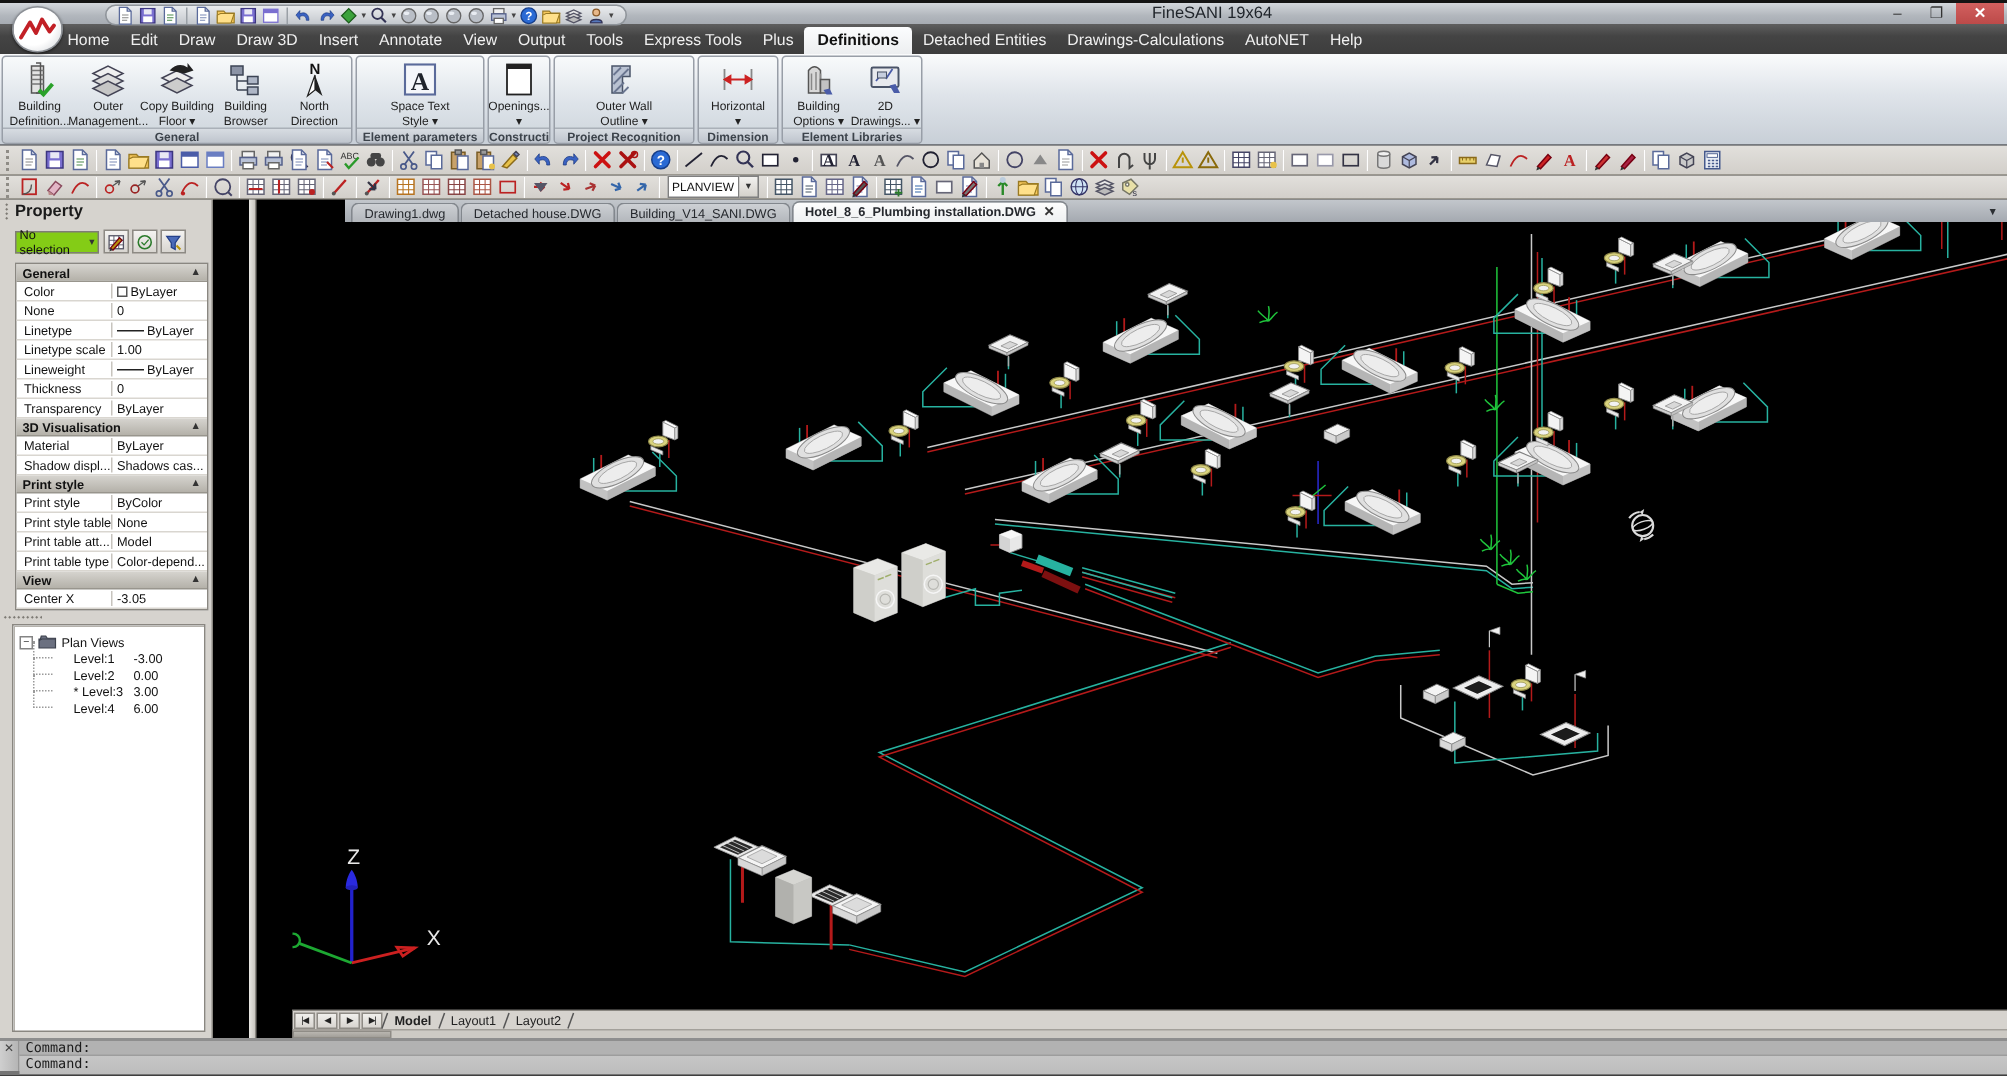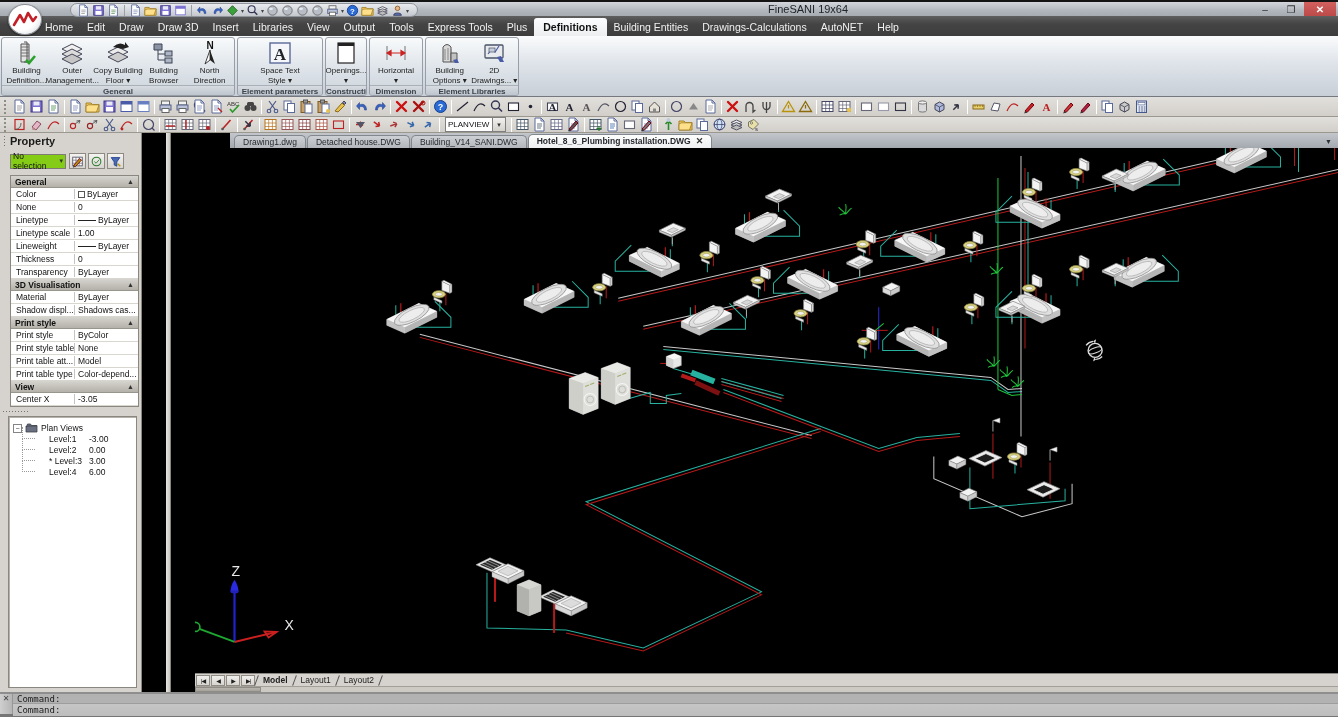--- a/index.html
+++ b/index.html
@@ -221,28 +221,28 @@
       <div class="winbtn close">✕</div>
     </div>
   </div>
 
   <div id="menubar">
       <div class="menutab">Home</div>
       <div class="menutab">Edit</div>
       <div class="menutab">Draw</div>
       <div class="menutab">Draw 3D</div>
       <div class="menutab">Insert</div>
-      <div class="menutab">Libraries</div>
+      <div class="menutab">Annotate</div>
       <div class="menutab">View</div>
       <div class="menutab">Output</div>
       <div class="menutab">Tools</div>
       <div class="menutab">Express Tools</div>
       <div class="menutab">Plus</div>
       <div class="menutab active">Definitions</div>
-      <div class="menutab">Building Entities</div>
+      <div class="menutab">Detached Entities</div>
       <div class="menutab">Drawings-Calculations</div>
       <div class="menutab">AutoNET</div>
       <div class="menutab">Help</div>
     </div>
 
   <div id="ribbon">
       <div class="rgroup" style="width: 234px;">
         <div class="rgroup-items">
           <div class="rbtn">
             <div class="ricon">
@@ -326,20 +326,35 @@
               <svg width="26" height="26" viewBox="0 0 26 26">
                 <rect x="5" y="3" width="16" height="20" fill="#fff" stroke="#222" stroke-width="1.2"></rect>
                 <rect x="5" y="3" width="16" height="3" fill="#222"></rect>
               </svg>
             </div>
             <div class="rlabel">Openings...
 ▾</div>
           </div>
         </div>
         <div class="rgroup-title">Constructions</div>
+      </div>
+      <div class="rgroup" style="width: 94px;">
+        <div class="rgroup-items">
+          <div class="rbtn">
+            <div class="ricon">
+              <svg width="26" height="26" viewBox="0 0 26 26">
+                <path d="M5 4 h12 v7 h-5 v11 h-7 Z" fill="#b9c2d2" stroke="#4a5468"></path>
+                <path d="M6 10 l5 -5 M6 16 l10 -10 M6 22 l7 -7 M12 22 l4 -4" stroke="#6a7690" stroke-width="1.2"></path>
+              </svg>
+            </div>
+            <div class="rlabel">Outer Wall
+Outline ▾</div>
+          </div>
+        </div>
+        <div class="rgroup-title">Project Recognition</div>
       </div>
       <div class="rgroup" style="width: 54px;">
         <div class="rgroup-items">
           <div class="rbtn">
             <div class="ricon">
               <svg width="26" height="26" viewBox="0 0 26 26">
                 <path d="M4 6 v14 M22 6 v14" stroke="#888" stroke-width="1.2"></path>
                 <path d="M4 13 H22 M4 13 l4 -2.5 v5 Z M22 13 l-4 -2.5 v5 Z" stroke="#c22" fill="#c22" stroke-width="1.2"></path>
               </svg>
             </div>

